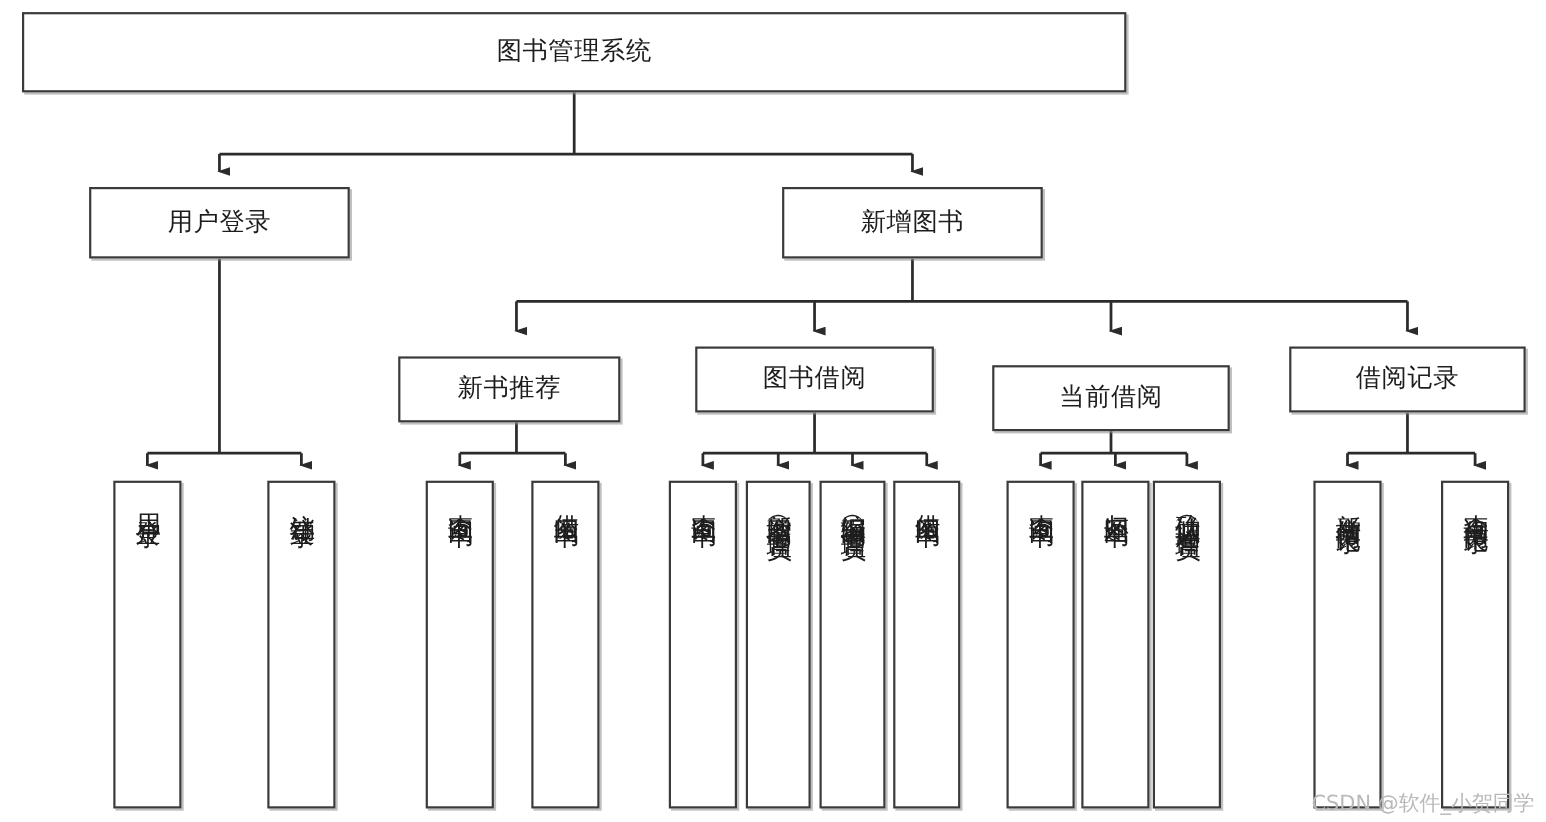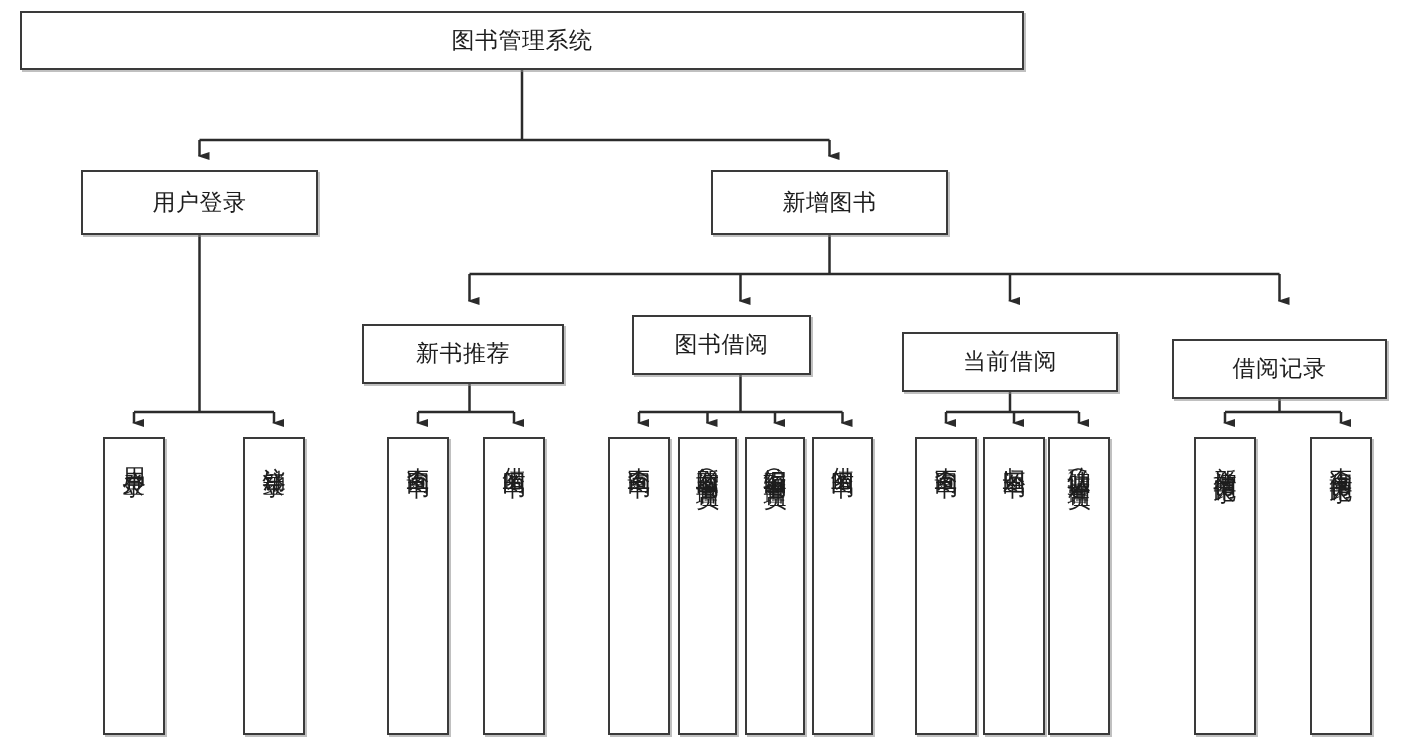--- a/index.html
+++ b/index.html
@@ -116,45 +116,45 @@
         <path d="M946,412 L946,423" marker-end="url(#arrowhead)"></path>
         <path d="M1014,412 L1014,423" marker-end="url(#arrowhead)"></path>
         <path d="M1079,412 L1079,423" marker-end="url(#arrowhead)"></path>
         <path d="M1279.5,375 L1279.5,412"></path>
         <path d="M1225,412 L1341,412"></path>
         <path d="M1225,412 L1225,423" marker-end="url(#arrowhead)"></path>
         <path d="M1341,412 L1341,423" marker-end="url(#arrowhead)"></path>
       </g>
   </svg>
 
-  <div class="node horizontal" style="left: 20px; top: 11px; width: 1004px; height: 59px; align-items: center;">
+  <div class="node horizontal" style="left: 20px; top: 11px; width: 1004px; height: 73px; align-items: center;">
     <span class="node-label">图书管理系统</span>
   </div>
 
   <div class="node horizontal" style="left: 81px; top: 170px; width: 237px; height: 65px;">
     <span class="node-label">用户登录</span>
   </div>
 
   <div class="node horizontal" style="left: 711px; top: 170px; width: 237px; height: 65px;">
     <span class="node-label">新增图书</span>
   </div>
 
   <div class="node horizontal" style="left: 362px; top: 324px; width: 202px; height: 60px;">
     <span class="node-label">新书推荐</span>
   </div>
 
-  <div class="node horizontal" style="left: 632px; top: 315px; width: 179px; height: 60px;">
+  <div class="node horizontal" style="left: 632px; top: 315px; width: 217px; height: 60px;">
     <span class="node-label">图书借阅</span>
   </div>
 
   <div class="node horizontal" style="left: 902px; top: 332px; width: 216px; height: 60px;">
     <span class="node-label">当前借阅</span>
   </div>
 
-  <div class="node horizontal" style="left: 1172px; top: 315px; width: 215px; height: 60px; margin-top: 24px;">
+  <div class="node horizontal" style="left: 1172px; top: 315px; width: 215px; height: 60px;">
     <span class="node-label">借阅记录</span>
   </div>
 
   <div class="node vertical" style="left: 103px; top: 437px; width: 62px; height: 298px;">
     <span class="node-label">用户登录</span>
   </div>
 
   <div class="node vertical" style="left: 243px; top: 437px; width: 62px; height: 298px;">
     <span class="node-label">注销登录</span>
   </div>
@@ -196,14 +196,15 @@
   </div>
 
   <div class="node vertical" style="left: 1194px; top: 437px; width: 62px; height: 298px;">
     <span class="node-label">新增借阅记录</span>
   </div>
 
   <div class="node vertical" style="left: 1310px; top: 437px; width: 62px; height: 298px;">
     <span class="node-label">查询借阅记录</span>
   </div>
 
+  <div class="watermark">CSDN @软件_小贺同学</div>
 
 </div>
 
 </body></html>

